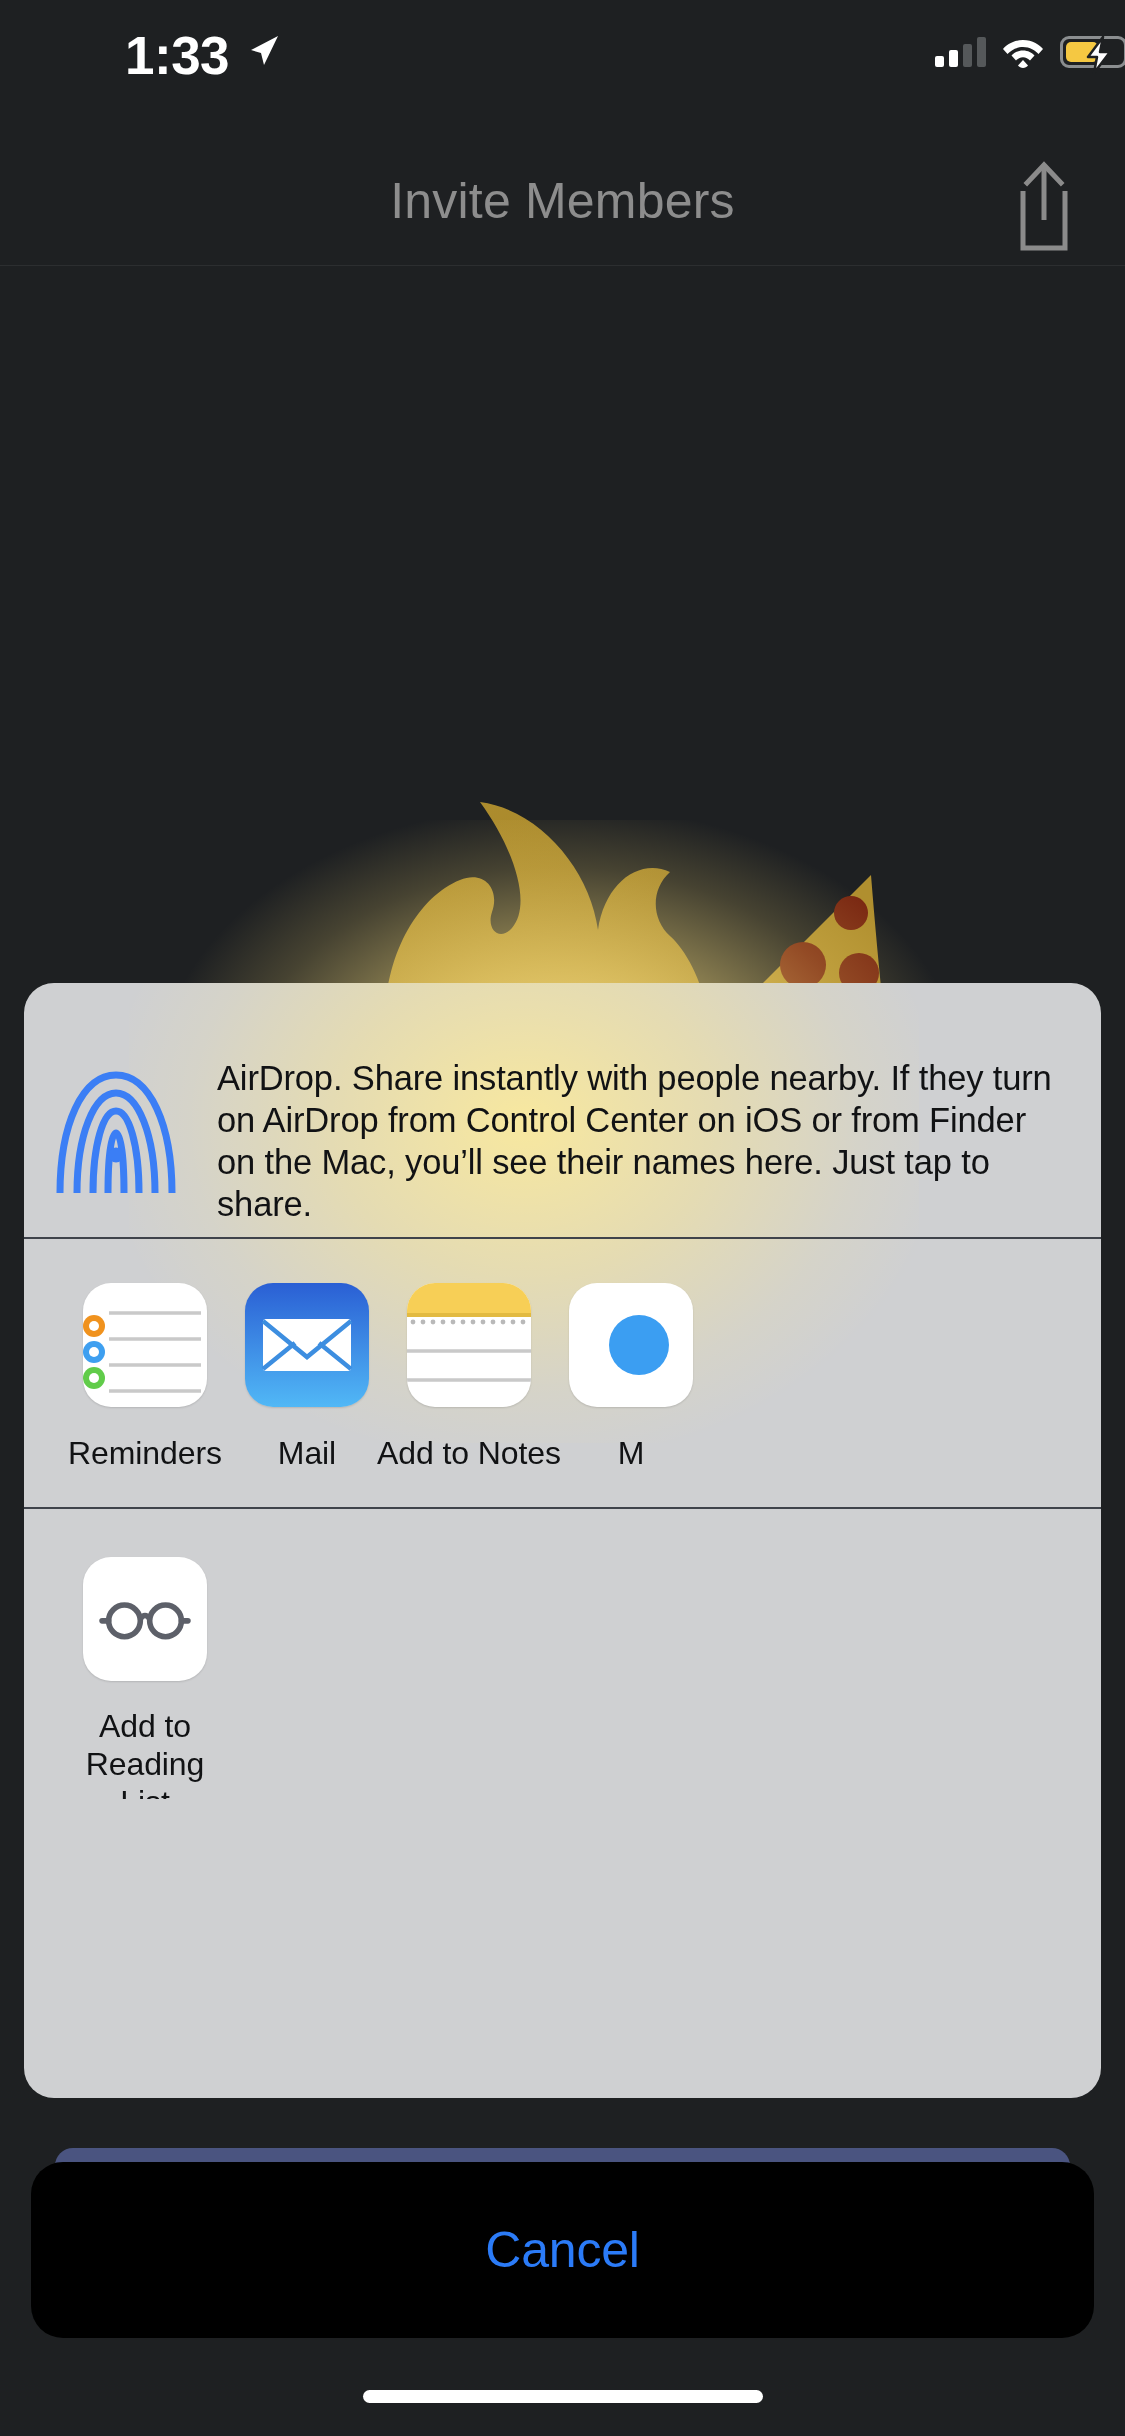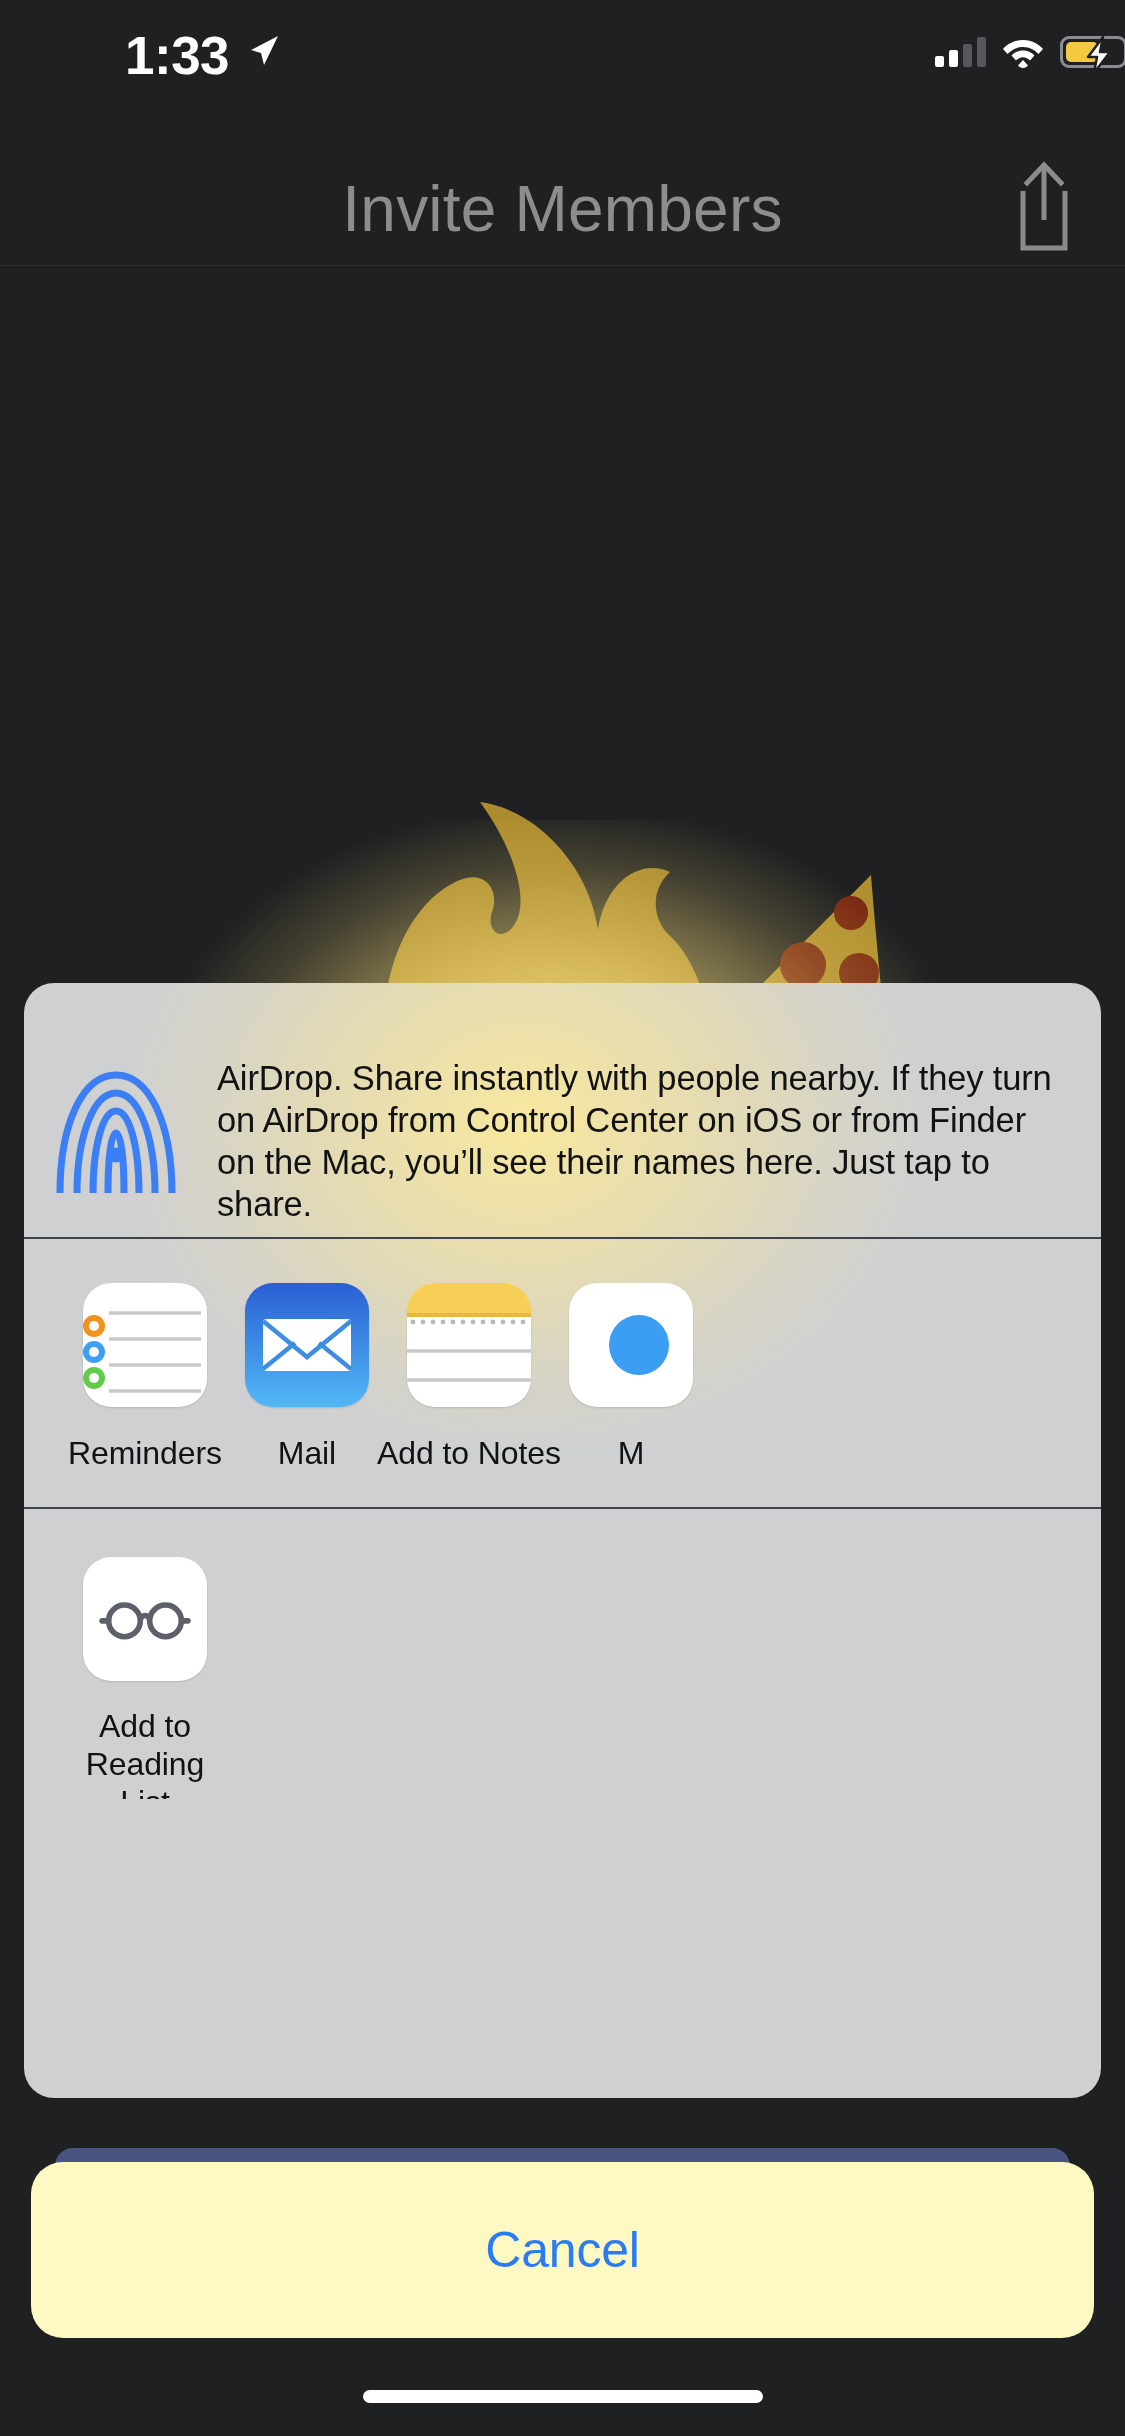--- a/index.html
+++ b/index.html
@@ -50,21 +50,21 @@
   }
   #bolt { position:absolute; left:18px; top:-3px; width:36px; height:38px; }
 
   
   #nav-bar {
     position:absolute; top:132px; left:0; width:1125px; height:40px;
     background:#1e2022; z-index:35;
   }
   #nav-title {
     position:absolute; top:172px; left:0; width:1125px;
-    text-align:center; font-size:64px; color:#8d8d8d;
+    text-align:center; font-size:50px; color:#8d8d8d;
     font-weight:400; letter-spacing:0.2px; z-index:36;
   }
   #nav-share-btn {
     position:absolute; top:158px; right:38px;
     width:86px; height:96px; z-index:36;
   }
   #nav-divider {
     position:absolute; top:265px; left:0; width:1125px; height:1px;
     background:#2c2e30; z-index:34;
   }
@@ -153,21 +153,21 @@
     text-align:center; line-height:38px; letter-spacing:-0.1px;
   }
 
   
   #cancel-shadow {
     position:absolute; left:55px; top:2148px; width:1015px; height:36px;
     background:#4a5480; border-radius:20px; z-index:18;
   }
   #cancel-button {
     position:absolute; left:31px; top:2162px; width:1063px; height:176px;
-    background:#fef9c3; border-radius:32px; z-index:22;
+    background:#000000; border-radius:32px; z-index:22;
     display:flex; align-items:center; justify-content:center;
   }
   #cancel-label {
     font-size:50px; color:#2b7bf7; font-weight:400; letter-spacing:-0.2px;
   }
 
   #home-indicator {
     position:absolute; left:50%; transform:translateX(-50%);
     bottom:33px; width:400px; height:13px;
     background:#ffffff; border-radius:7px; z-index:30;

